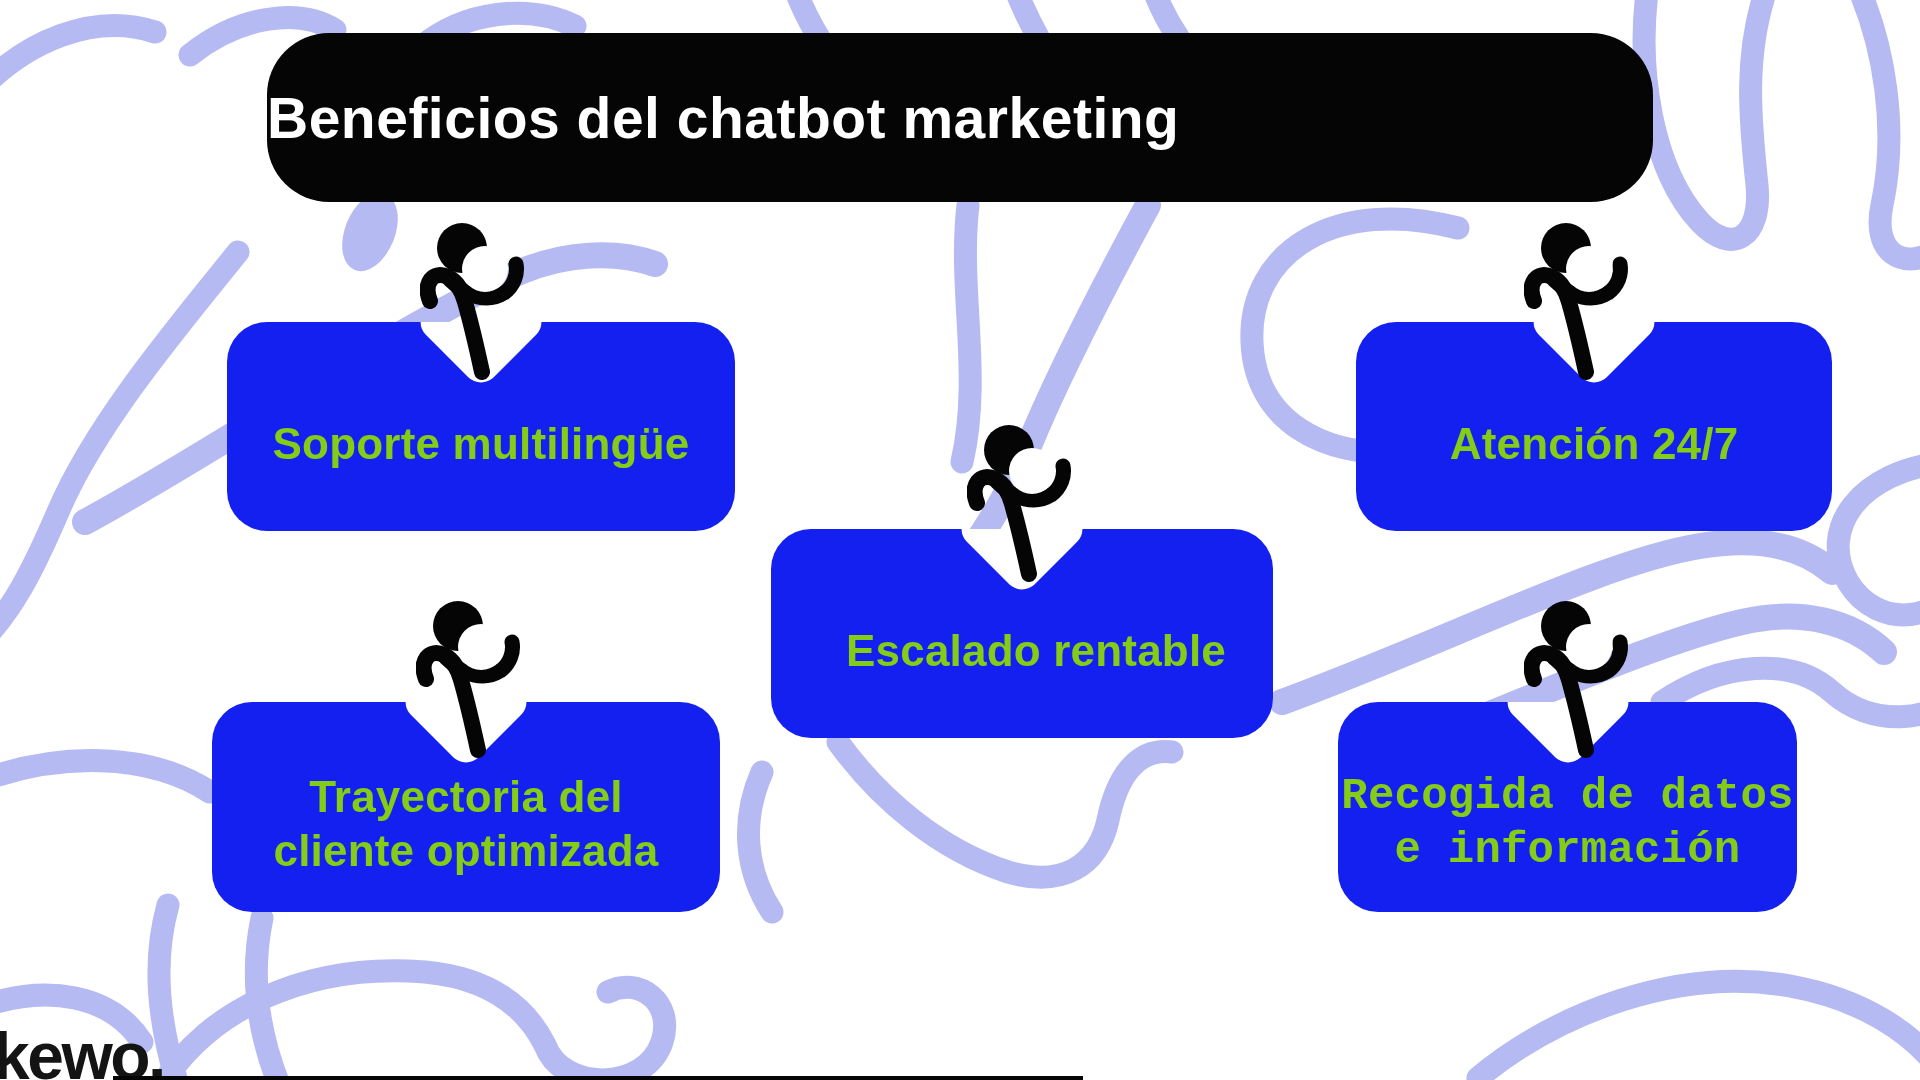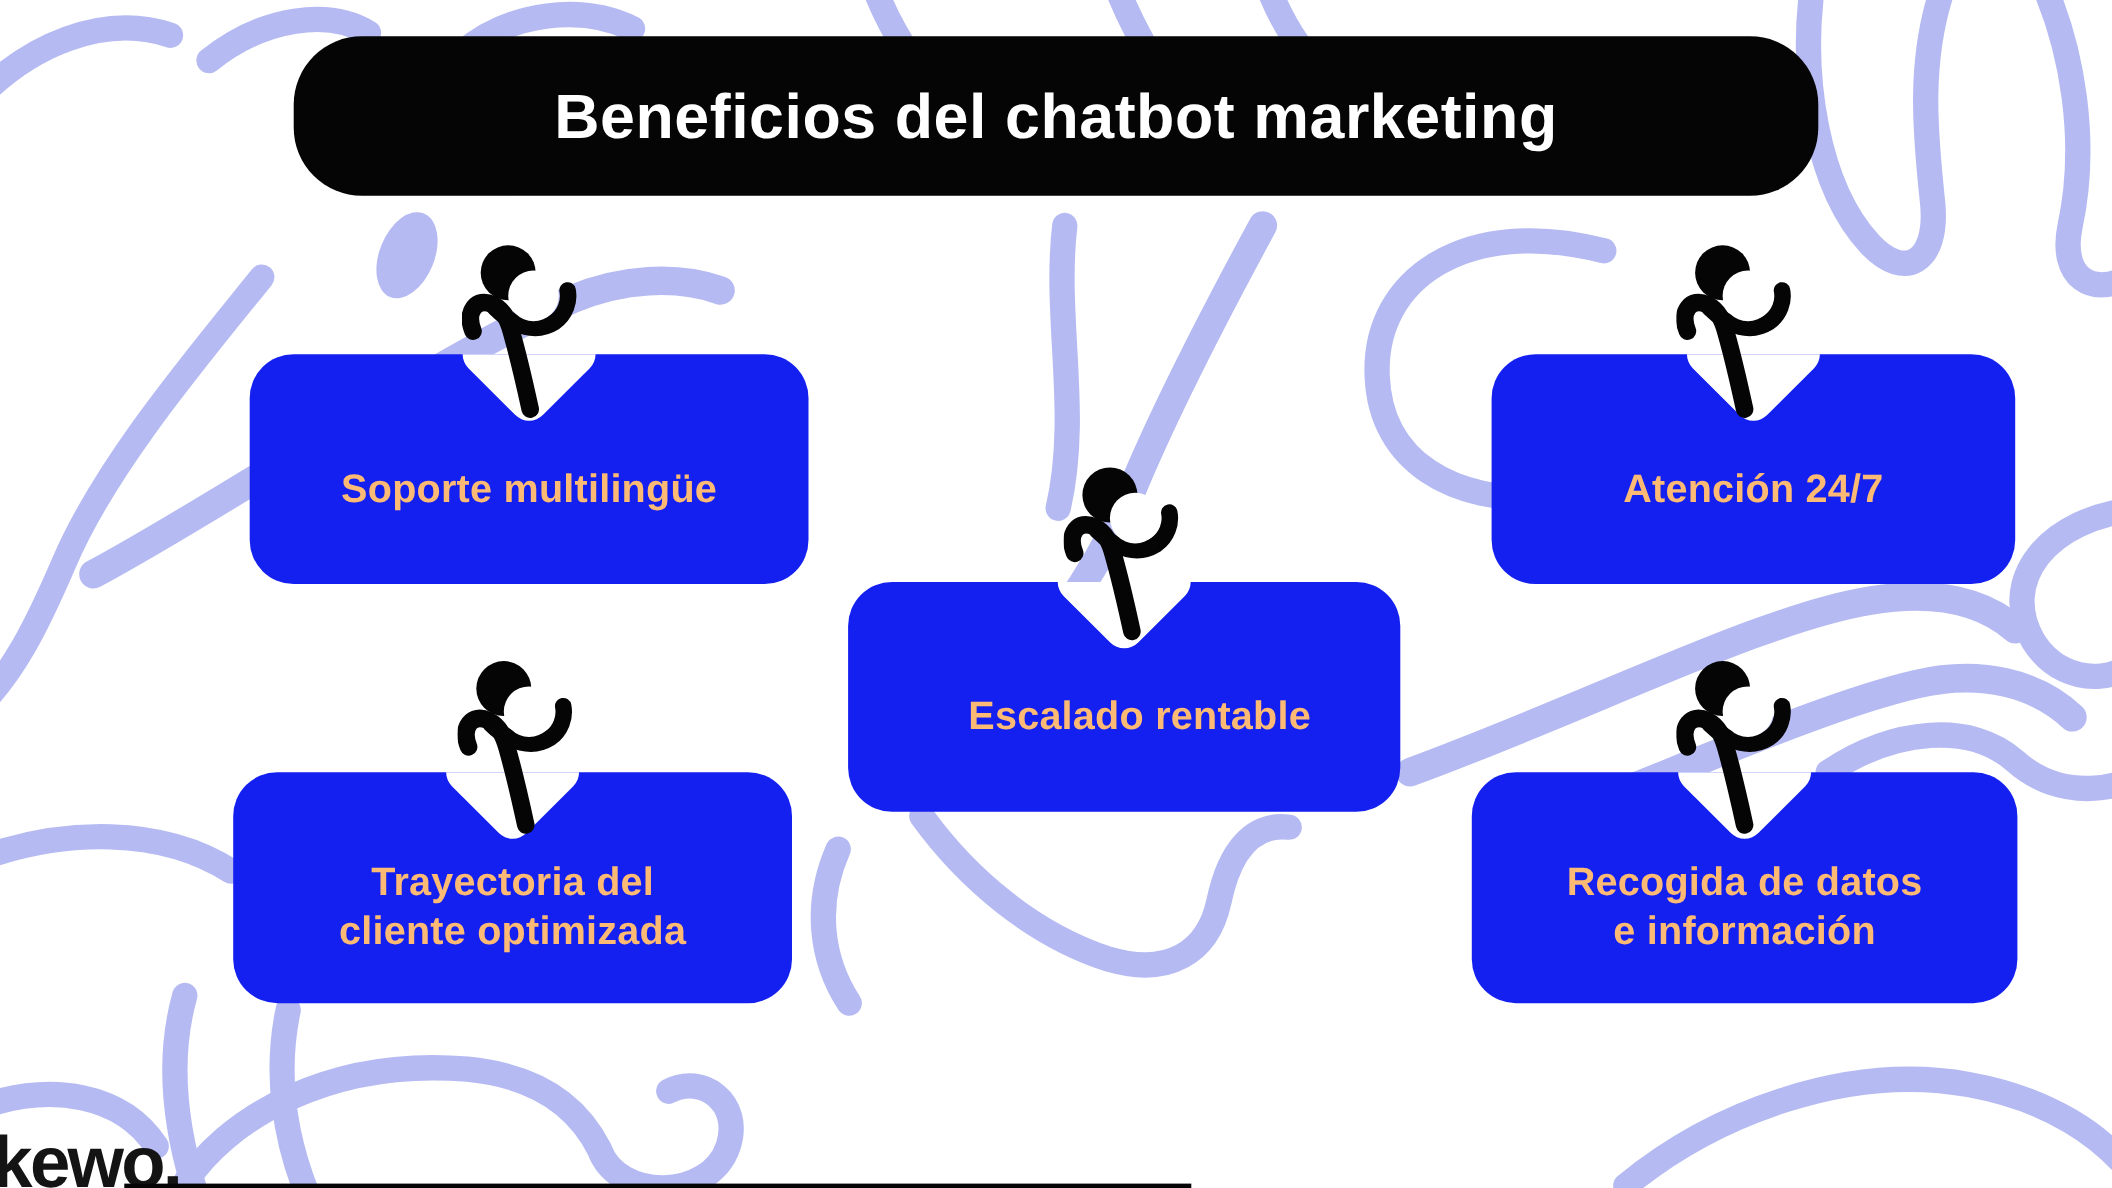--- a/index.html
+++ b/index.html
@@ -4,46 +4,46 @@
 <style>
   html,body{margin:0;padding:0;background:#e8e8e8;}
   #stage{
     position:relative;width:1920px;height:1080px;overflow:hidden;
     background:var(--bg,#ffffff);
     font-family:"Liberation Sans","DejaVu Sans",sans-serif;
   }
   #bg-squiggles{position:absolute;inset:0;z-index:0;}
 
   .title-banner{
-    position:absolute;left:267px;top:33px;width:1386px;height:145px;
+    position:absolute;left:267px;top:33px;width:1386px;height:169px;
     background:var(--ink,#050505);border-radius:62px;z-index:2;
-    display:flex;align-items:center;justify-content:center;
+    display:flex;align-items:center;justify-content:flex-start;
   }
   .title-banner .title-text{
     color:#fff;font-size:57px;font-weight:600;letter-spacing:.5px;
   }
 
   .card{
     position:absolute;background:var(--blue,#1420f0);border-radius:40px;
     overflow:hidden;z-index:2;display:flex;align-items:center;justify-content:center;
     box-sizing:border-box;padding-top:34px;
   }
   .card .card-label{
-    color:#fdba74;font-size:36px;font-weight:700;text-align:center;
+    color:#84cc16;font-size:44px;font-weight:700;text-align:center;
     line-height:1.22;white-space:pre-line;letter-spacing:.2px;
   }
   .notch{
     position:absolute;top:-48px;left:50%;width:96px;height:96px;margin-left:-48px;
     background:var(--bg,#ffffff);transform:rotate(45deg);border-radius:18px;
   }
   .card-soporte    {left:227px; top:322px; width:508px; height:209px;}
   .card-atencion   {left:1338px;top:322px; width:476px; height:209px;margin-left:18px;}
   .card-escalado   {left:771px; top:529px; width:502px; height:209px;padding-left:28px;}
   .card-trayectoria{left:212px; top:702px; width:508px; height:210px;}
-  .card-recogida   {left:1338px;top:702px; width:496px; height:210px;}
+  .card-recogida   {left:1338px;top:702px; width:459px; height:210px;font-family:Liberation Mono, monospace;}
 
   .mascot{position:absolute;width:110px;height:170px;z-index:3;}
   .mascot-soporte    {left:420px; top:222px;}
   .mascot-atencion   {left:1524px;top:222px;}
   .mascot-escalado   {left:967px; top:424px;}
   .mascot-trayectoria{left:416px; top:600px;}
   .mascot-recogida   {left:1524px;top:600px;}
 
   .logo{
     position:absolute;left:-7px;top:1018px;z-index:2;

